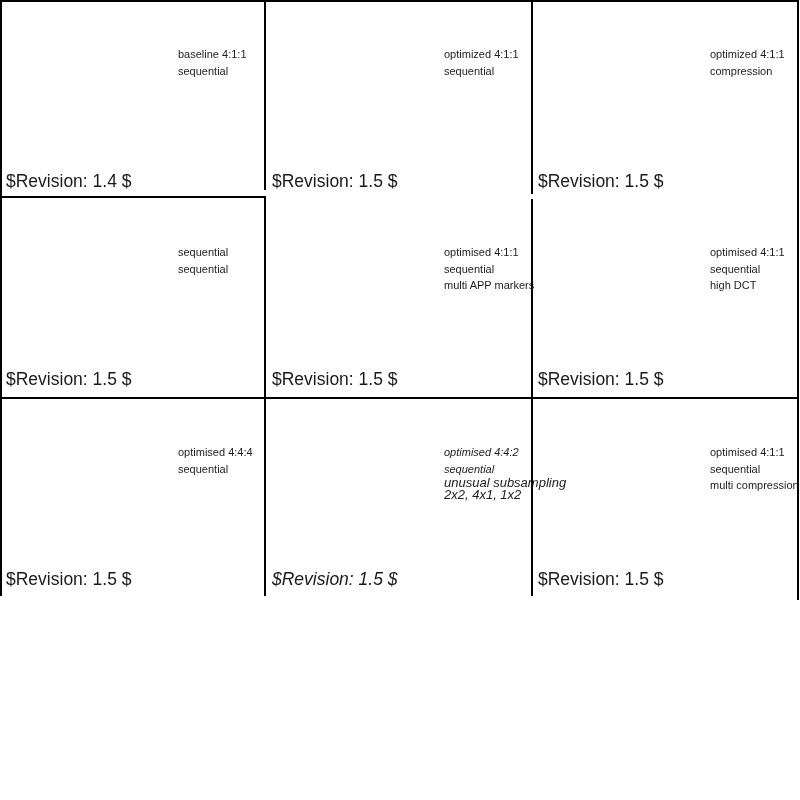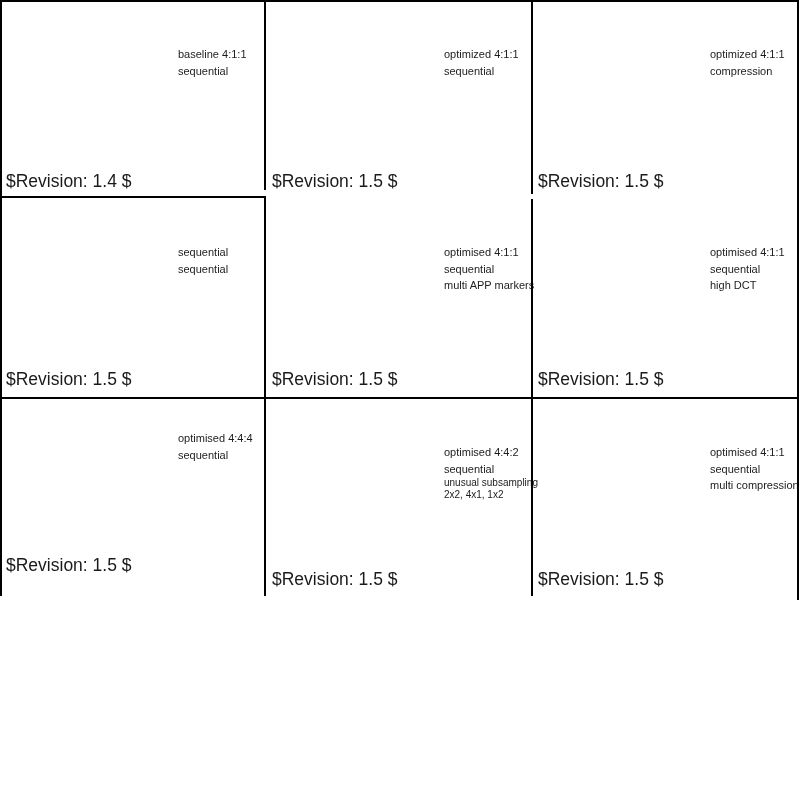--- a/index.html
+++ b/index.html
@@ -35,36 +35,36 @@
   .cell {
     position: absolute;
     width: 266px; height: 198px;
   }
   .cell.c1 { left: 0;     top: 0; }
   .cell.c2 { left: 266px; top: 0; }
   .cell.c3 { left: 532px; top: 0; }
   .cell.c4 { left: 0;     top: 198px; }
   .cell.c5 { left: 266px; top: 198px; }
   .cell.c6 { left: 532px; top: 198px; }
-  .cell.c7 { left: 0;     top: 384px; padding-left: 19px; }
-  .cell.c8 { left: 266px; top: 398px; }
+  .cell.c7 { left: 0;     top: 398px; padding-left: 19px; }
+  .cell.c8 { left: 266px; top: 398px; font-style: italic; }
   .cell.c9 { left: 532px; top: 398px; }
 
   .label-block {
     position: absolute;
     left: 178px; top: 46px;
     color: #1c1c1c;
     font-size: 11px;
     line-height: 16.5px;
     white-space: nowrap;
   }
   .label-line { display: block; }
   .sublabel-block {
     margin-top: 0;
-    font-size: 10px;
+    font-size: 13px;
     line-height: 12px;
     color: #1c1c1c;
   }
   .sublabel-line { display: block; }
   .revision {
     position: absolute;
     left: 6px; top: 171px;
     color: #1a1a1a;
     font-size: 17.5px;
     white-space: nowrap;

